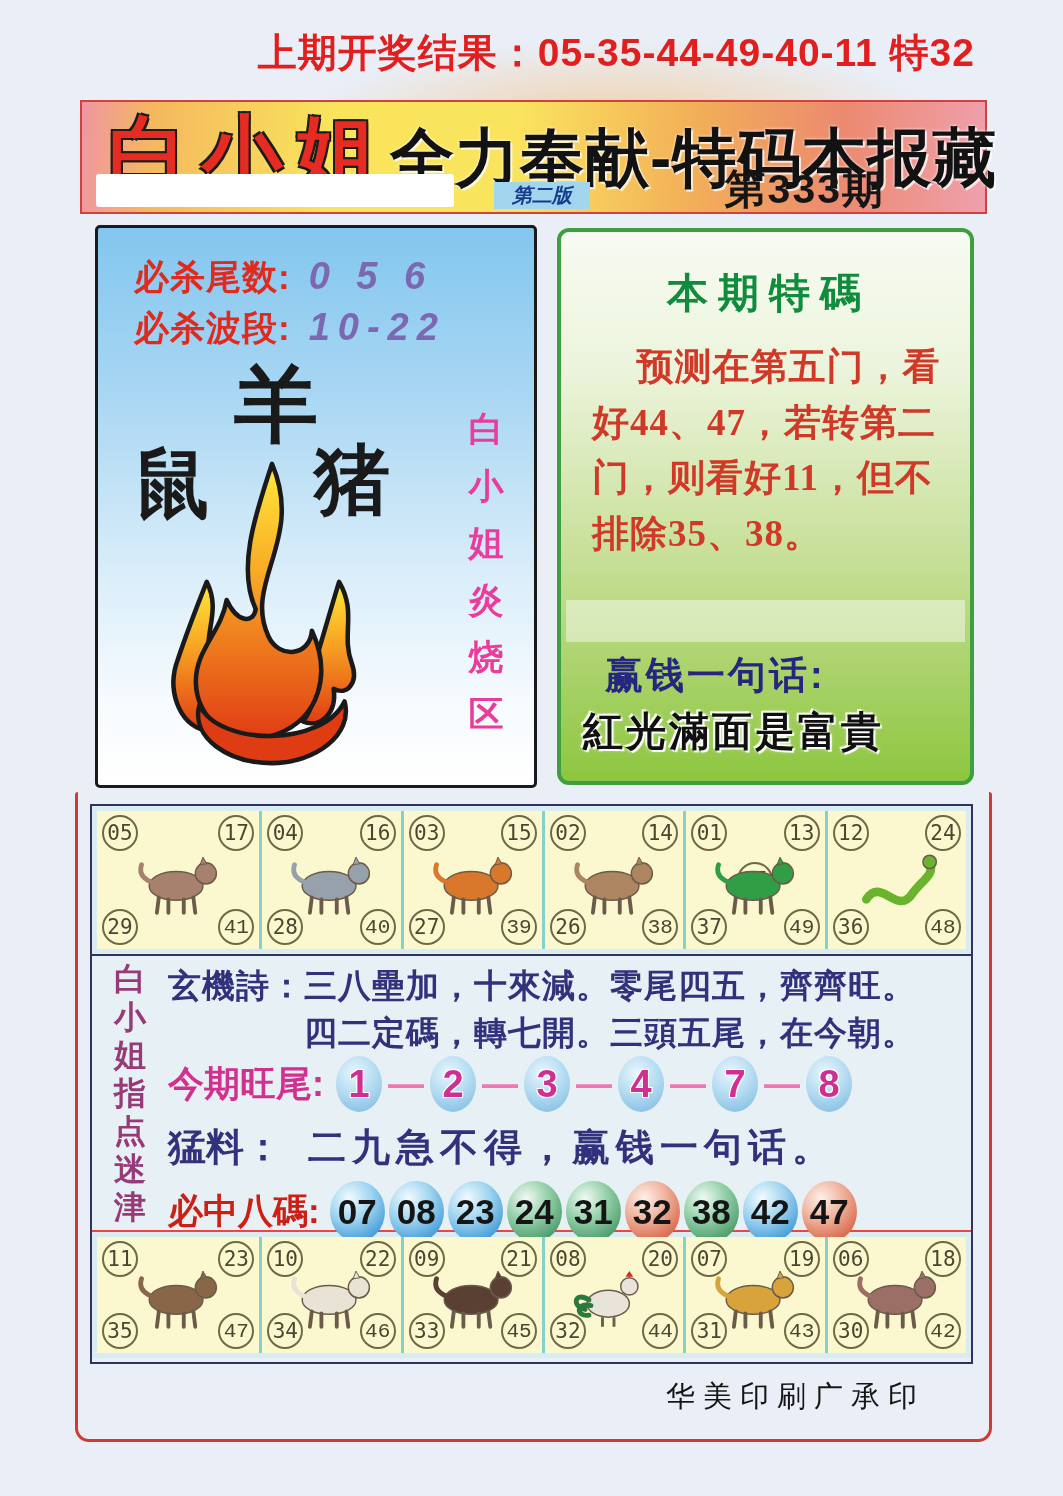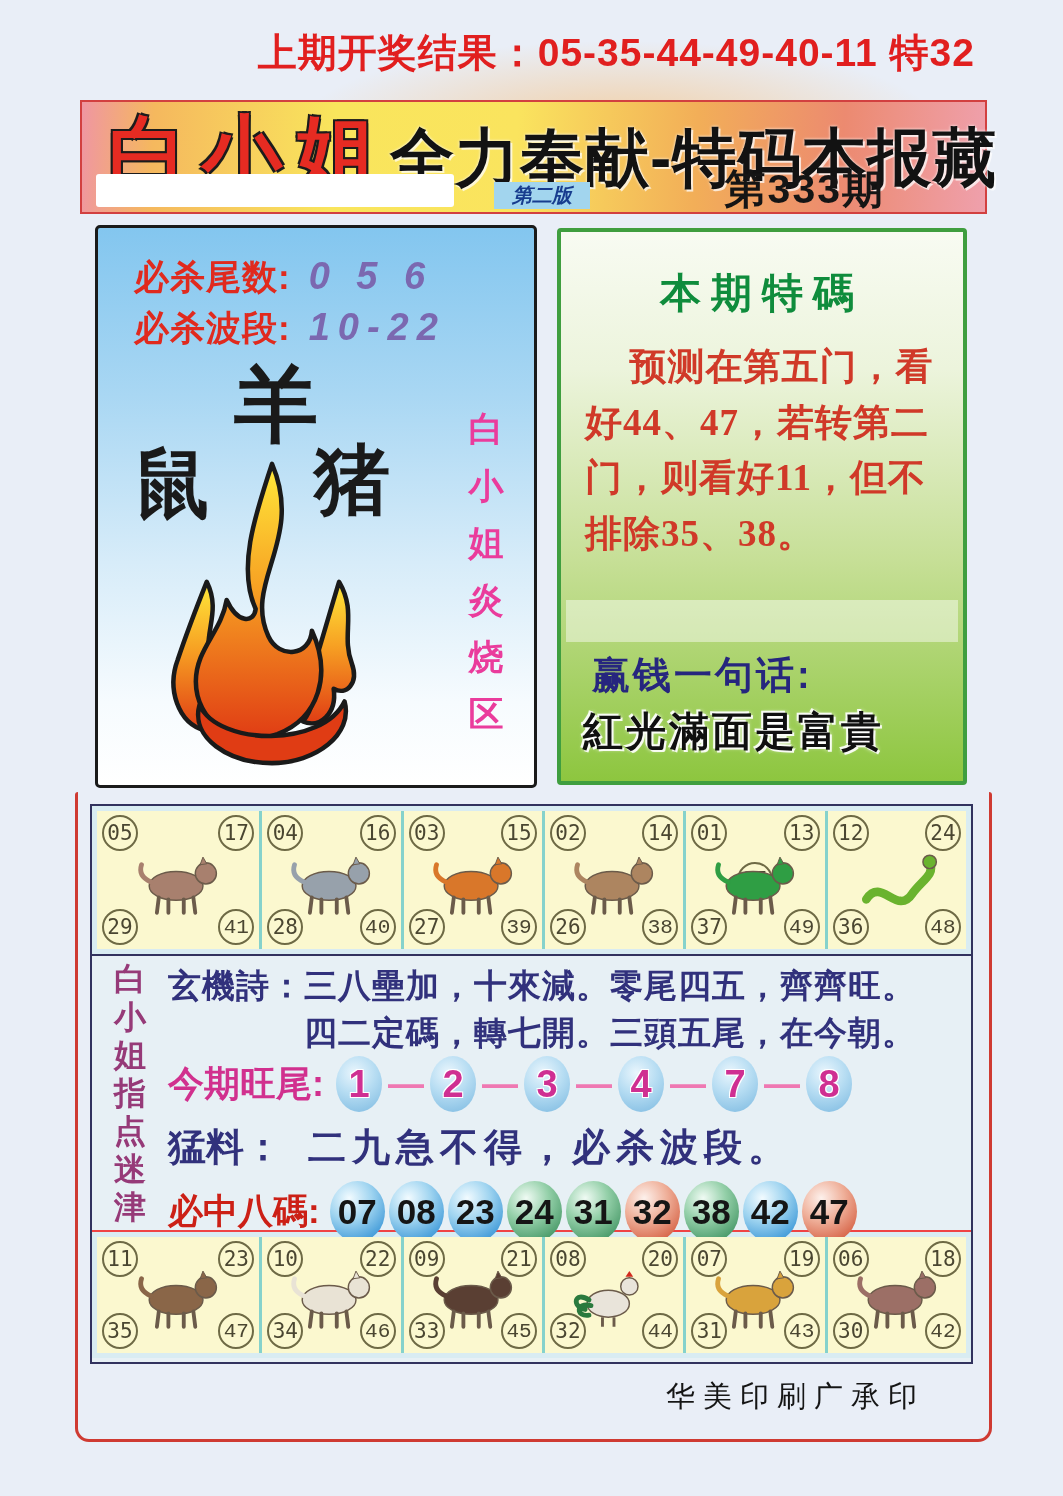--- a/index.html
+++ b/index.html
@@ -79,39 +79,40 @@
     position:absolute;left:366px;top:172px;width:44px;
     display:flex;flex-direction:column;align-items:center;
   }
   .vert-pink span{
     color:#ea3c9c;font-size:35px;font-weight:bold;line-height:57px;
   }
 
   
   .special-panel{
     position:absolute;left:557px;top:228px;width:402px;height:549px;
-    border:4px solid #3f9e3f;border-radius:4px;
+    border:4px solid #3f9e3f;border-radius:12px;
     background:linear-gradient(180deg,#f8fbf2 0%,#ecf4dc 25%,#c6df96 60%,#8dc63f 100%);
     overflow:hidden;
+    padding-left:7px;
   }
   .special-title{
     margin-top:34px;text-align:center;color:#0f8c3c;
     font-size:41px;font-weight:bold;letter-spacing:10px;
   }
   .special-body{
     margin:18px 24px 0 24px;color:#d03928;font-weight:bold;
     font-family:"Liberation Serif", serif;
     font-size:37px;line-height:1.5;text-indent:1.2em;letter-spacing:1px;
   }
   .highlight-band{
     position:absolute;left:5px;right:5px;top:368px;height:42px;
     background:rgba(255,255,255,.45);
   }
   .slogan-label{
-    position:absolute;left:31px;top:418px;
+    position:absolute;left:44px;top:418px;
     color:#26267e;font-size:38px;font-weight:bold;letter-spacing:3px;
   }
   .slogan-text{
     position:absolute;left:22px;top:472px;white-space:nowrap;
     color:#101010;font-size:40px;font-weight:bold;letter-spacing:3px;
     font-family:"Liberation Serif", serif;
     text-shadow:0 0 4px #fff,2px 2px 0 rgba(255,255,255,.9),-2px -2px 0 rgba(255,255,255,.9);
   }
 
   
@@ -356,21 +357,21 @@
               <span class="tail-ball">3</span>
               <span class="tail-dash">—</span>
               <span class="tail-ball">4</span>
               <span class="tail-dash">—</span>
               <span class="tail-ball">7</span>
               <span class="tail-dash">—</span>
               <span class="tail-ball">8</span>
             </div>
           <div class="fierce-row">
             <span class="fierce-label">猛料：</span>
-            <span class="fierce-text">二九急不得，必杀波段。</span>
+            <span class="fierce-text">二九急不得，赢钱一句话。</span>
           </div>
           <div class="eight-row" id="eight-row">
             <span class="eight-label">必中八碼:</span>
           <span class="eight-ball" style="background: radial-gradient(circle at 35% 28%, rgb(242, 251, 255) 0%, rgb(159, 212, 240) 40%, rgb(79, 163, 220) 75%, rgb(47, 134, 196) 100%);">07</span>
               <span class="eight-ball" style="background: radial-gradient(circle at 35% 28%, rgb(242, 251, 255) 0%, rgb(159, 212, 240) 40%, rgb(79, 163, 220) 75%, rgb(47, 134, 196) 100%);">08</span>
               <span class="eight-ball" style="background: radial-gradient(circle at 35% 28%, rgb(242, 251, 255) 0%, rgb(159, 212, 240) 40%, rgb(79, 163, 220) 75%, rgb(47, 134, 196) 100%);">23</span>
               <span class="eight-ball" style="background: radial-gradient(circle at 35% 28%, rgb(240, 251, 244) 0%, rgb(147, 207, 168) 40%, rgb(79, 158, 110) 78%, rgb(55, 134, 90) 100%);">24</span>
               <span class="eight-ball" style="background: radial-gradient(circle at 35% 28%, rgb(240, 251, 244) 0%, rgb(147, 207, 168) 40%, rgb(79, 158, 110) 78%, rgb(55, 134, 90) 100%);">31</span>
               <span class="eight-ball" style="background: radial-gradient(circle at 35% 28%, rgb(253, 241, 236) 0%, rgb(239, 176, 154) 40%, rgb(217, 107, 79) 78%, rgb(196, 84, 60) 100%);">32</span>
               <span class="eight-ball" style="background: radial-gradient(circle at 35% 28%, rgb(240, 251, 244) 0%, rgb(147, 207, 168) 40%, rgb(79, 158, 110) 78%, rgb(55, 134, 90) 100%);">38</span>

